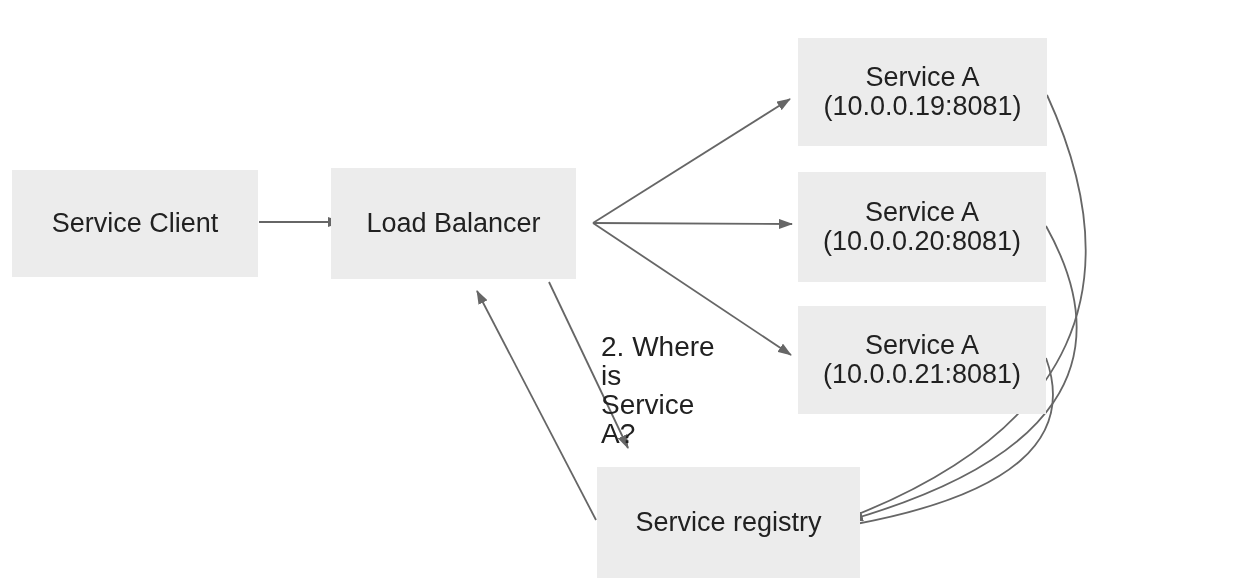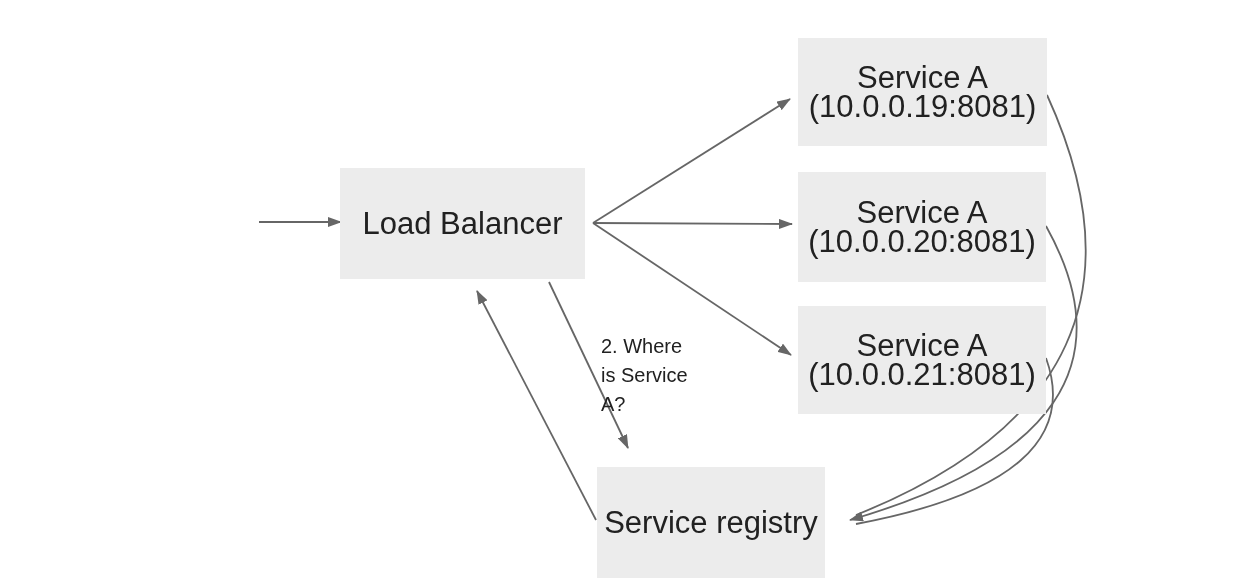--- a/index.html
+++ b/index.html
@@ -32,34 +32,34 @@
     stroke-width: 1.8;
     fill: none;
   }
   .arrowhead-fill {
     fill: var(--arrow);
   }
   .node {
     position: absolute;
     background: var(--box-fill);
     color: var(--text);
-    font-size: 31px;
+    font-size: 27px;
     line-height: 29px;
     display: flex;
     align-items: center;
     justify-content: center;
     text-align: center;
   }
   .node span {
     white-space: pre-line;
   }
   .annotation {
     position: absolute;
     color: var(--text);
-    font-size: 20px;
+    font-size: 28px;
     line-height: 29px;
     white-space: pre-line;
     text-align: left;
   }
 </style>
 </head>
 <body>
 
 <div class="canvas">
 
@@ -78,41 +78,44 @@
 
     <line class="edge" x1="549" y1="282" x2="628" y2="448" marker-end="url(#arrow)"></line>
 
     <line class="edge" x1="596" y1="520" x2="477" y2="291" marker-end="url(#arrow)"></line>
 
     <path class="edge" d="M 1047 95 Q 1180 385 856 515"></path>
     <path class="edge" d="M 1046 226 Q 1160 430 850 520" marker-end="url(#arrow)"></path>
     <path class="edge" d="M 1046 358 Q 1090 480 856 524"></path>
   </svg>
 
+  <div class="node" style="left:12px; top:170px; width:246px; height:107px;">
+    <span>Service Client</span>
+  </div>
 
-  <div class="node" style="left:340px; top:168px; width:245px; height:111px;">
+  <div class="node" style="left:331px; top:168px; width:245px; height:111px;">
     <span>Load Balancer</span>
   </div>
 
   <div class="node" style="left:798px; top:38px; width:249px; height:108px;">
     <span>Service A
 (10.0.0.19:8081)</span>
   </div>
 
   <div class="node" style="left:798px; top:172px; width:248px; height:110px;">
     <span>Service A
 (10.0.0.20:8081)</span>
   </div>
 
   <div class="node" style="left:798px; top:306px; width:248px; height:108px;">
     <span>Service A
 (10.0.0.21:8081)</span>
   </div>
 
-  <div class="node" style="left:597px; top:467px; width:228px; height:111px;">
+  <div class="node" style="left:597px; top:467px; width:263px; height:111px;">
     <span>Service registry</span>
   </div>
 
 
   <div class="annotation" style="left:601px; top:332px; width:120px;">2. Where
 is Service
 A?</div>
 
 
 </div>

